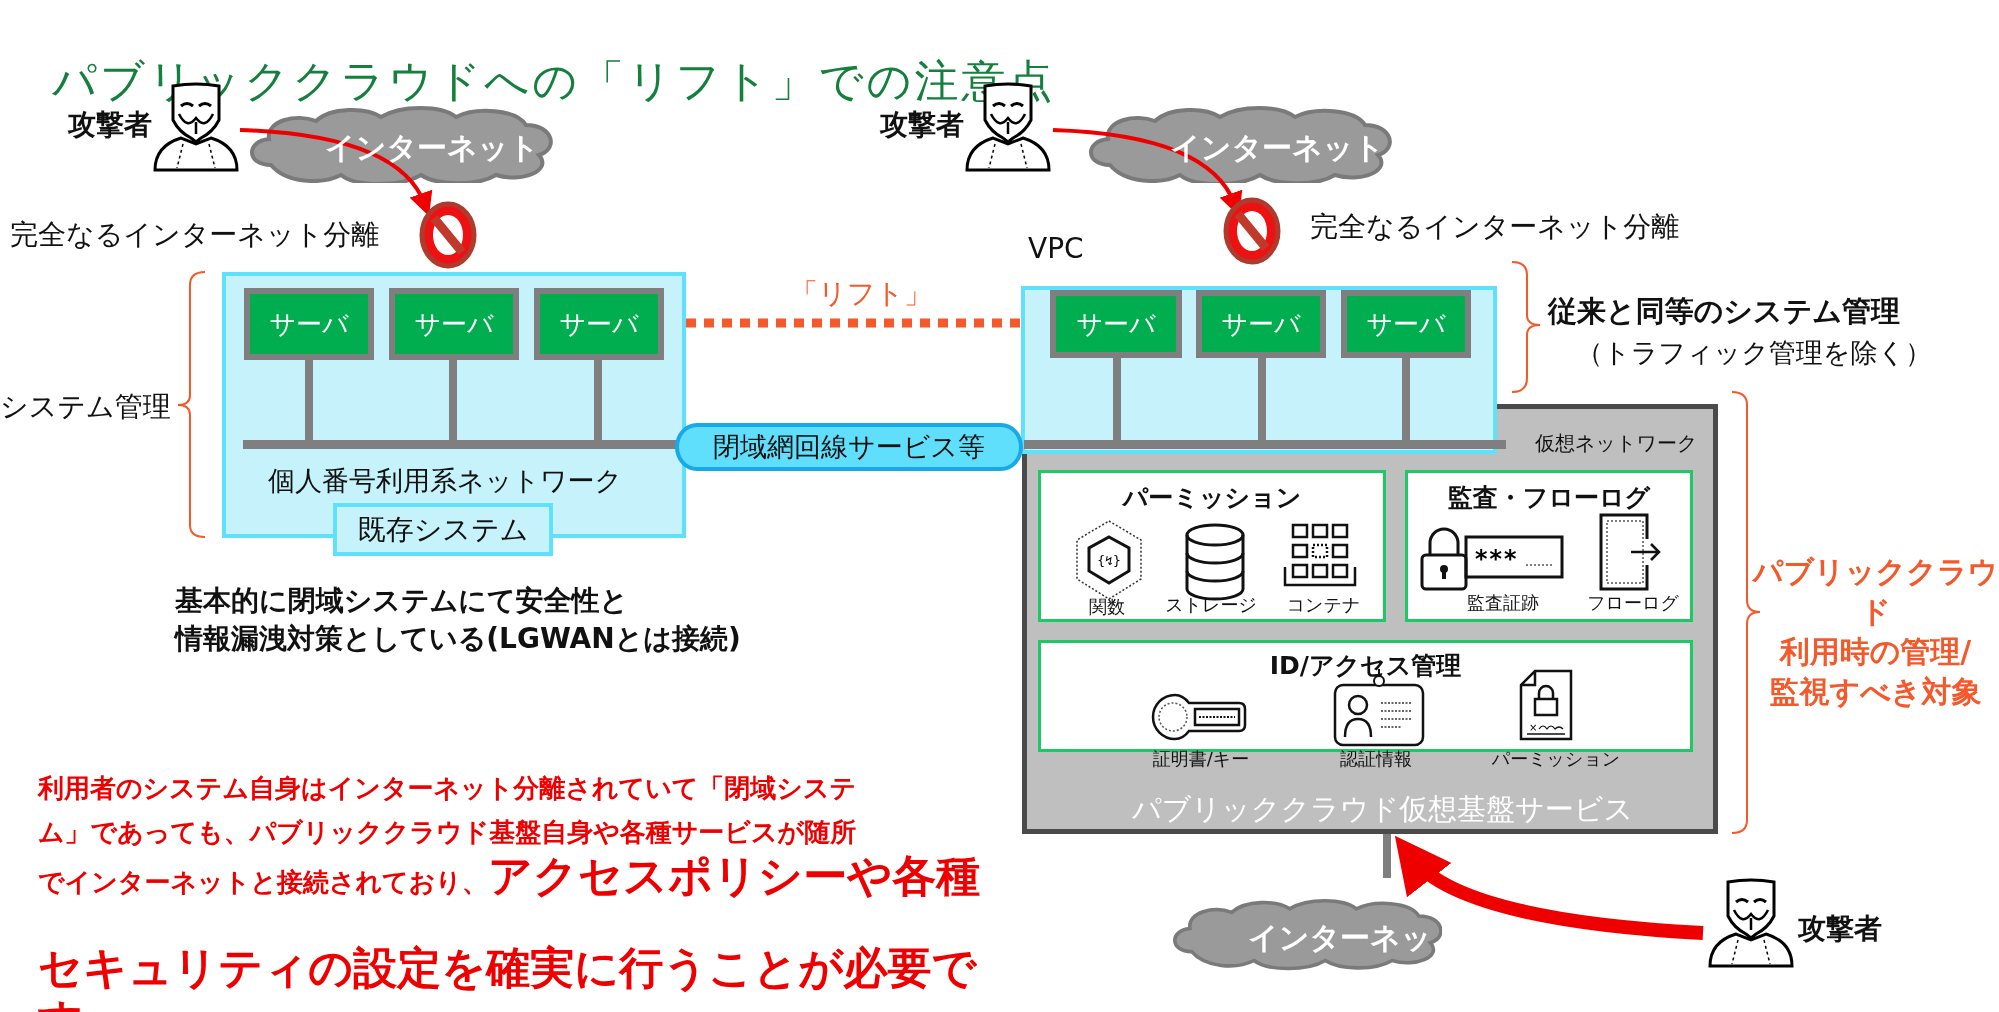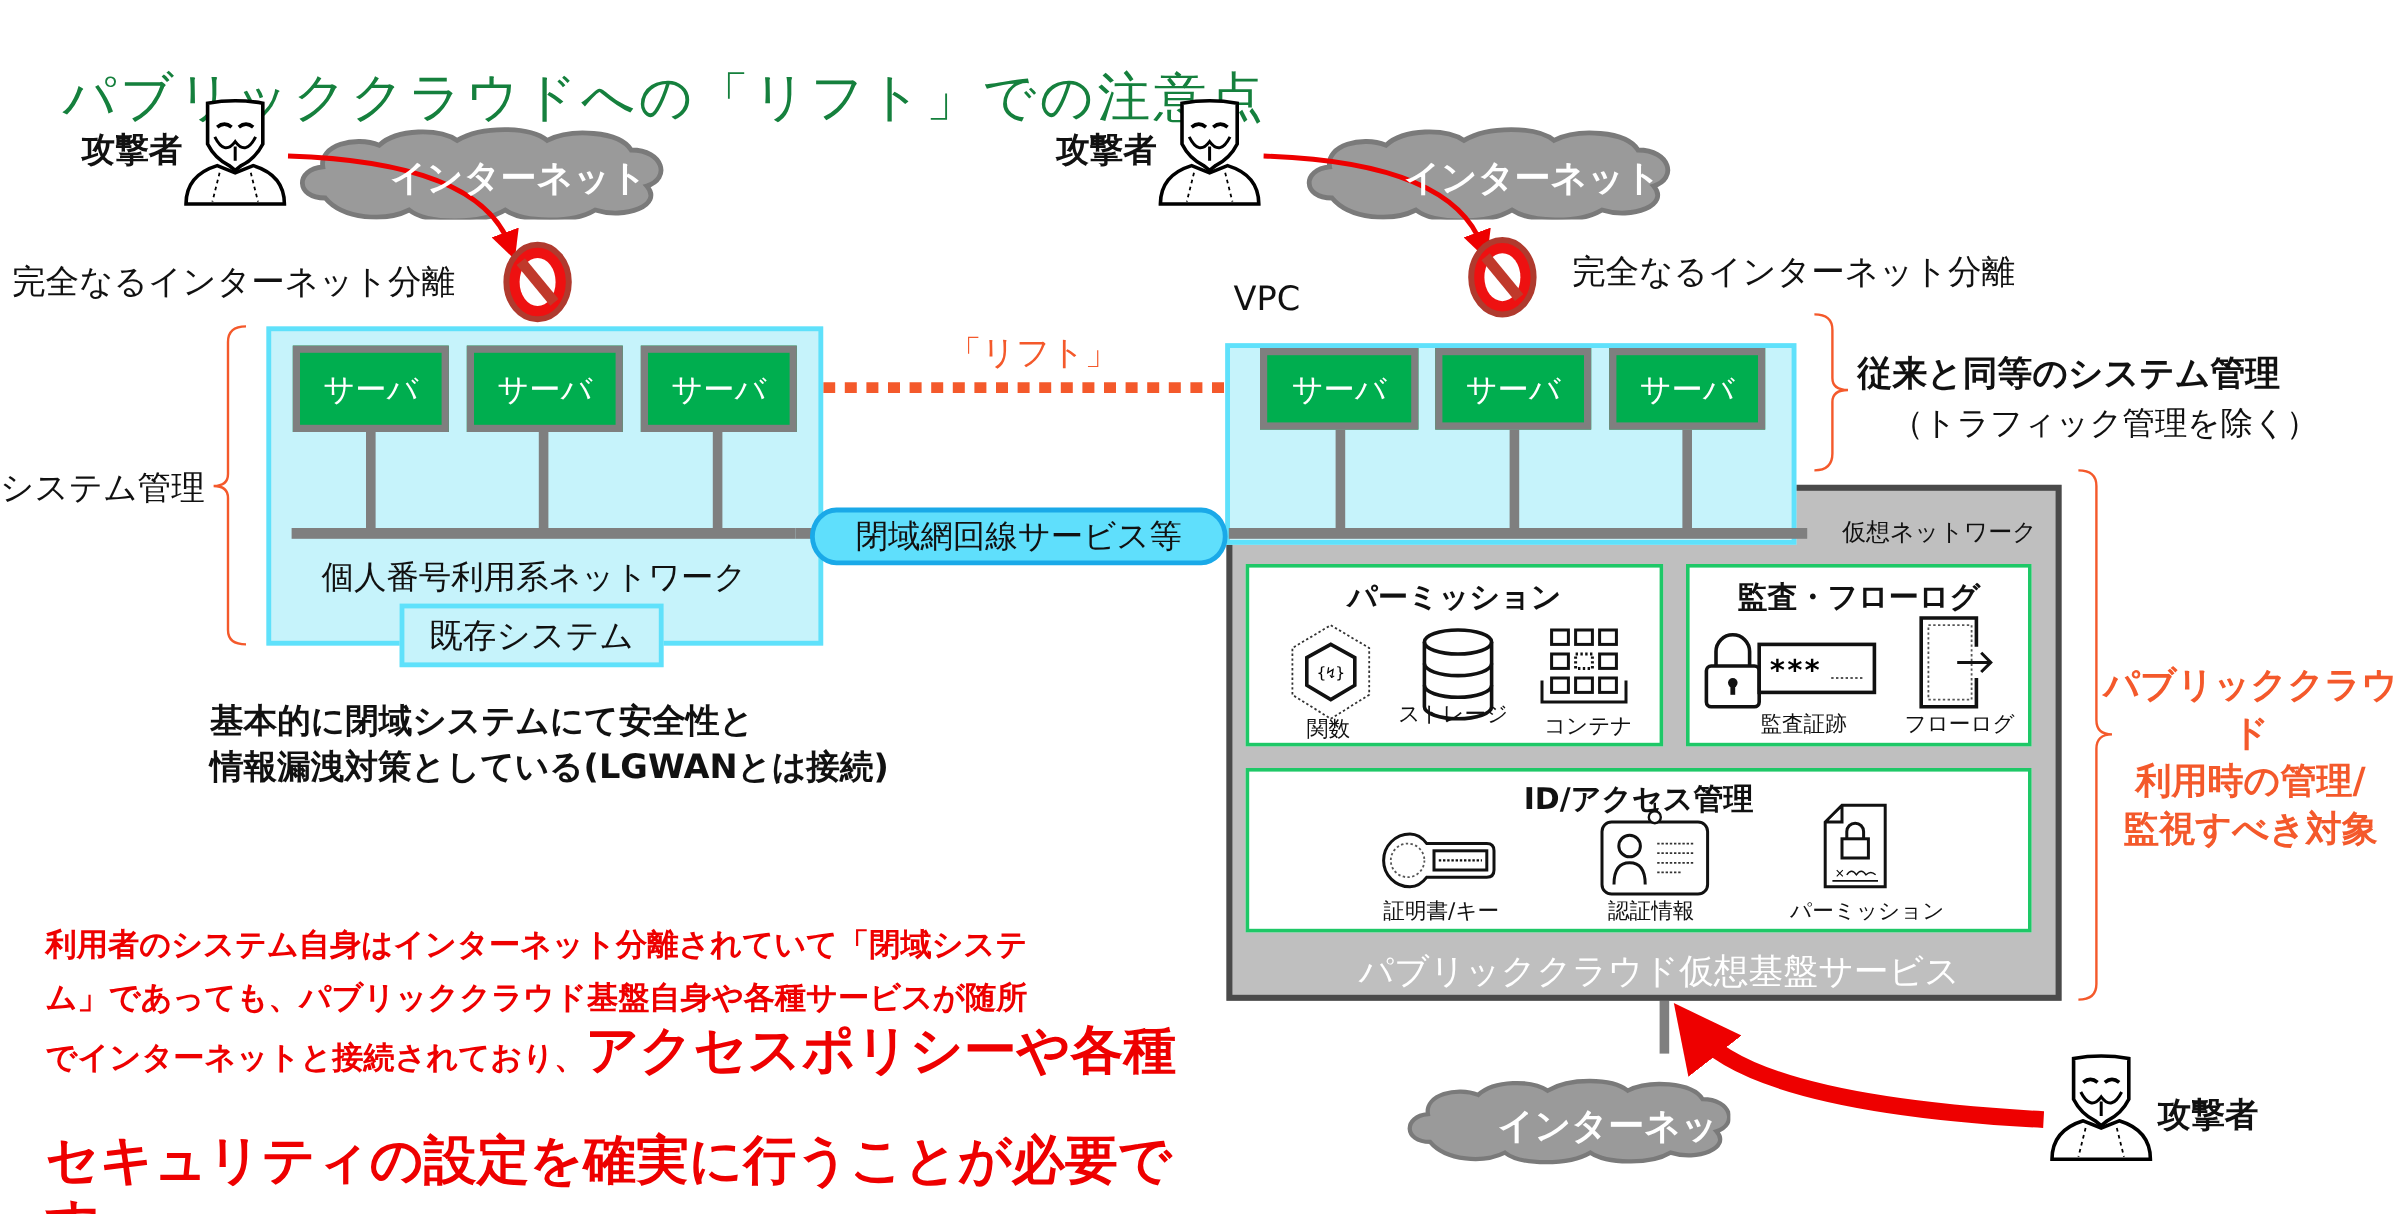--- a/index.html
+++ b/index.html
@@ -143,21 +143,21 @@
     <polygon points="36,2 68,21 68,60 36,80 4,60 4,21" fill="none" stroke="#333" stroke-width="1.5" stroke-dasharray="2,2"></polygon>
     <polygon points="36,18 56,29 56,52 36,64 16,52 16,29" fill="none" stroke="#111" stroke-width="3"></polygon>
     <text x="36" y="46" font-size="13" text-anchor="middle" font-family="DejaVu Sans Mono, monospace">{↯}</text>
   </svg>
   <div class="icon-cap" style="left:36px;top:122px;width:60px">関数</div>
   <svg class="abs" style="left:142px;top:50px" width="64" height="80" viewBox="0 0 64 80">
     <ellipse cx="32" cy="12" rx="28" ry="10" fill="none" stroke="#111" stroke-width="3"></ellipse>
     <path d="M4,12 L4,66 A28,10 0 0 0 60,66 L60,12" fill="none" stroke="#111" stroke-width="3"></path>
     <path d="M4,30 A28,10 0 0 0 60,30 M4,48 A28,10 0 0 0 60,48" fill="none" stroke="#111" stroke-width="3"></path>
   </svg>
-  <div class="icon-cap" style="left:115px;top:110px;width:110px">ストレージ</div>
+  <div class="icon-cap" style="left:115px;top:120px;width:110px">ストレージ</div>
   <svg class="abs" style="left:240px;top:48px" width="80" height="72" viewBox="0 0 80 72">
     <g fill="none" stroke="#111" stroke-width="2.5">
       <rect x="12" y="4" width="14" height="12"></rect>
         <rect x="32" y="4" width="14" height="12"></rect>
         <rect x="52" y="4" width="14" height="12"></rect>
       <rect x="12" y="24" width="14" height="12"></rect>
         <rect x="32" y="24" width="14" height="12" stroke-dasharray="2,2"></rect>
         <rect x="52" y="24" width="14" height="12"></rect>
       <rect x="12" y="44" width="14" height="12"></rect>
         <rect x="32" y="44" width="14" height="12"></rect>
@@ -181,21 +181,21 @@
   </svg>
   <div class="icon-cap" style="left:40px;top:118px;width:110px">監査証跡</div>
   <svg class="abs" style="left:187px;top:36px" width="70" height="84" viewBox="0 0 70 84">
     <path d="M52,30 L52,6 L6,6 L6,80 L52,80 L52,56" fill="none" stroke="#111" stroke-width="3"></path>
     <rect x="12" y="12" width="36" height="62" fill="none" stroke="#555" stroke-width="1.5" stroke-dasharray="2,2"></rect>
     <path d="M36,43 L64,43 M56,35 L64,43 L56,51" fill="none" stroke="#111" stroke-width="2.5"></path>
   </svg>
   <div class="icon-cap" style="left:170px;top:118px;width:110px">フローログ</div>
 </div>
 
-<div class="abs panel" style="left:1038px;top:640px;width:655px;height:137px">
+<div class="abs panel" style="left:1038px;top:640px;width:655px;height:112px">
   <div class="panel-title" style="top:6px">ID/アクセス管理</div>
   <svg class="abs" style="left:108px;top:48px" width="100" height="52" viewBox="0 0 100 52">
     <path d="M26,4 A22,22 0 1 0 26,48 Q34,48 40,40 L90,40 Q96,40 96,34 L96,18 Q96,12 90,12 L40,12 Q34,4 26,4 Z" fill="none" stroke="#111" stroke-width="2.5"></path>
     <circle cx="24" cy="26" r="14" fill="none" stroke="#555" stroke-width="1.5" stroke-dasharray="2,2"></circle>
     <rect x="46" y="18" width="44" height="16" fill="none" stroke="#111" stroke-width="2.5"></rect>
     <line x1="50" y1="26" x2="86" y2="26" stroke="#111" stroke-width="2" stroke-dasharray="2,1.5"></line>
   </svg>
   <div class="icon-cap" style="left:95px;top:104px;width:130px">証明書/キー</div>
   <svg class="abs" style="left:290px;top:24px" width="96" height="82" viewBox="0 0 96 82">
     <rect x="4" y="18" width="88" height="60" rx="8" fill="none" stroke="#111" stroke-width="2.5"></rect>

